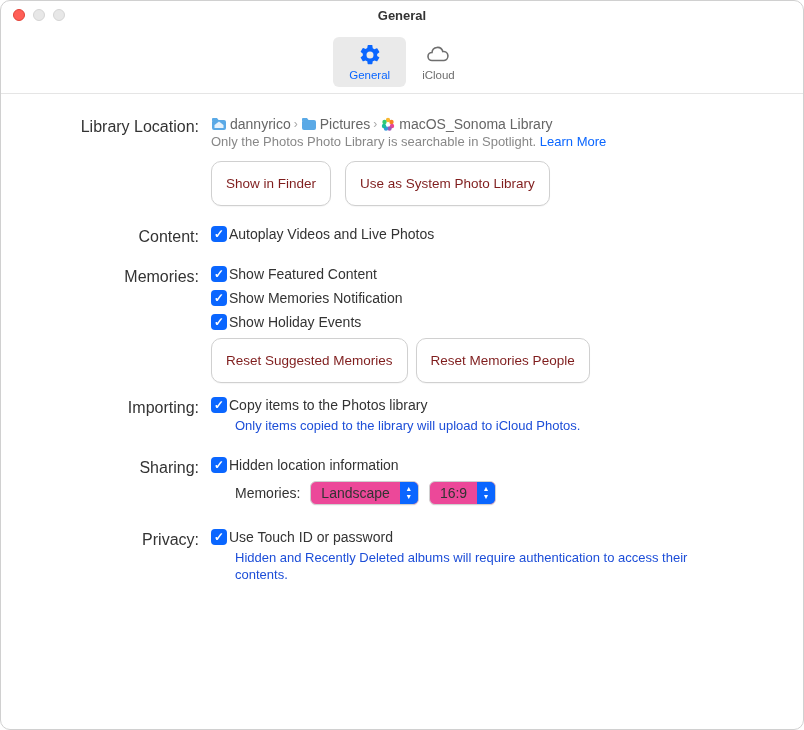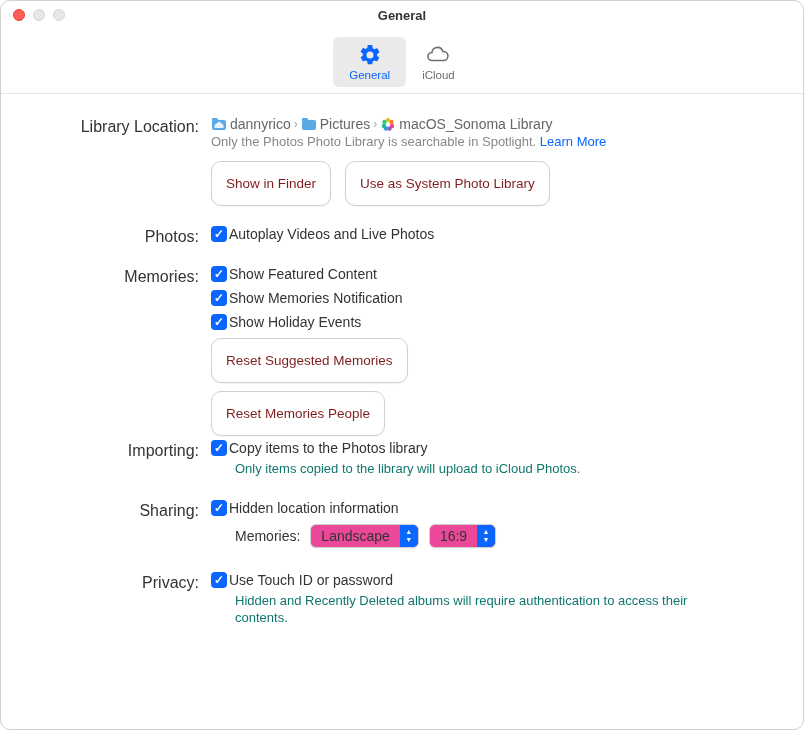--- a/index.html
+++ b/index.html
@@ -177,21 +177,21 @@
       color: white;
       font-size: 12px;
       font-weight: bold;
       line-height: 1;
     }
     .section-gap {
       height: 14px;
     }
     .subhint {
       font-size: 13px;
-      color: #0f766e;
+      color: #1d4ed8;
       margin-left: 24px;
       margin-top: -4px;
       margin-bottom: 6px;
       line-height: 1.35;
       max-width: 480px;
     }
     .select-row {
       display: flex;
       align-items: center;
       gap: 10px;
@@ -234,24 +234,24 @@
       line-height: 8px;
     }
     .select-arrows::after {
       content: "▾";
       color: white;
       font-size: 8px;
       line-height: 8px;
     }
     .stack-buttons {
       display: flex;
-      flex-direction: column;
+      flex-direction: row;
       gap: 8px;
       margin-top: 6px;
-      margin-bottom: 2px;
+      margin-bottom: 12px;
       align-items: flex-start;
     }
   </style>
 </head>
 <body>
 
 <div class="window">
   <div class="titlebar">
     <div class="traffic-lights">
       <div class="traffic-light tl-red"></div>
@@ -321,21 +321,21 @@
           <span class="link">Learn More</span>
         </div>
         <div class="button-row">
           <button class="mac-button">Show in Finder</button>
           <button class="mac-button">Use as System Photo Library</button>
         </div>
       </div>
     </div>
 
     <div class="row">
-      <div class="row-label">Photos:</div>
+      <div class="row-label">Content:</div>
       <div class="row-content">
         <div class="check-row">
           <div class="checkbox"></div>
           <span>Autoplay Videos and Live Photos</span>
         </div>
       </div>
     </div>
 
     <div class="section-gap"></div>
 

